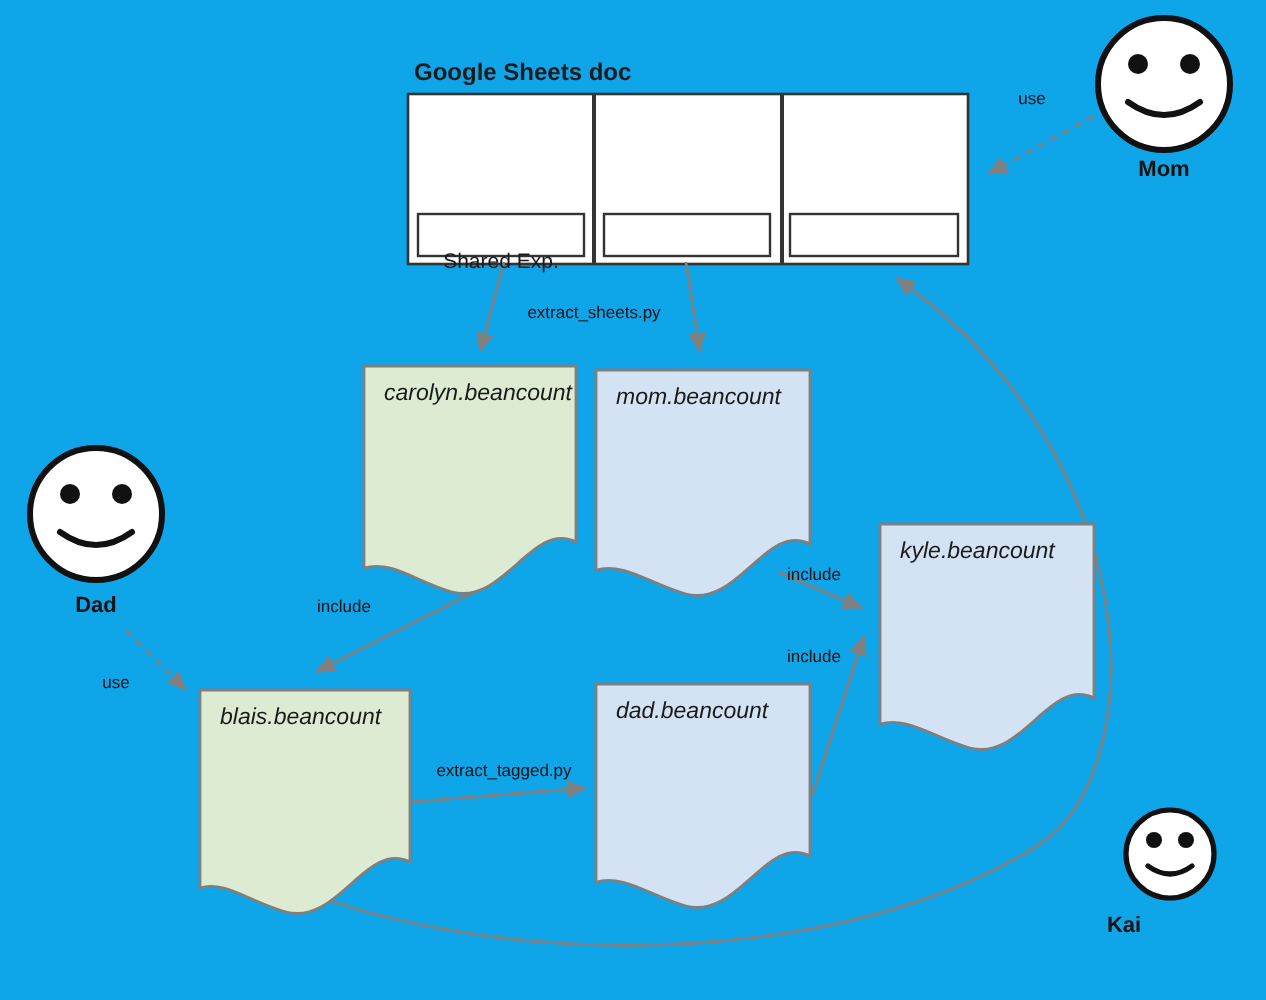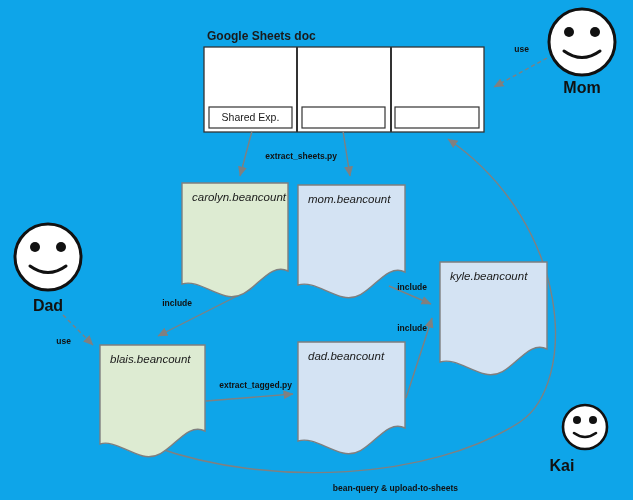--- a/index.html
+++ b/index.html
@@ -8,22 +8,22 @@
     font-family:"Liberation Sans", sans-serif;color:#111;
   }
   .canvas svg{position:absolute;left:0;top:0;}
   .lbl{position:absolute;white-space:nowrap;}
   .title{font-size:12px;font-weight:600;color:#1a1a1a;}
   .tab{
     position:absolute;display:flex;align-items:center;justify-content:center;
     font-size:10.5px;color:#1a1a1a;box-sizing:border-box;
   }
   .doclbl{font-size:11.5px;color:#1a1a1a;font-style:italic;}
-  .person{font-size:16px;font-weight:700;text-align:center;color:#111;}
-  .edge{font-size:8.5px;font-weight:700;text-align:right;color:#111;}
+  .person{font-size:11px;font-weight:700;text-align:center;color:#111;}
+  .edge{font-size:8.5px;font-weight:400;text-align:center;color:#111;}
 </style>
 </head>
 <body>
 
 <div class="canvas">
 
   <svg width="633" height="500" viewBox="0 0 633 500">
     <defs>
       <marker id="arrow" viewBox="0 0 10 10" refX="8.5" refY="5" markerWidth="8" markerHeight="8" orient="auto-start-reverse">
         <path d="M0,1 L9,5 L0,9 Z" fill="#808080"></path>
@@ -70,34 +70,33 @@
     <g>
       <circle cx="585" cy="427" r="22" fill="#ffffff" stroke="#111" stroke-width="2.6"></circle>
       <circle cx="577" cy="420" r="4" fill="#111"></circle>
       <circle cx="593" cy="420" r="4" fill="#111"></circle>
       <path d="M574,433 Q585,441 596,433" stroke="#111" stroke-width="2.6" fill="none" stroke-linecap="round"></path>
     </g>
   </svg>
 
   <div class="lbl title" style="left:207px;top:29px;">Google Sheets doc</div>
 
-  <div class="tab" style="left:209px;top:99px;width:83px;height:35px;">Shared Exp.</div>
+  <div class="tab" style="left:209px;top:113px;width:83px;height:35px;">Shared Exp.</div>
 
   <div class="lbl doclbl" style="left:192px;top:191px;">carolyn.beancount</div>
   <div class="lbl doclbl" style="left:308px;top:193px;">mom.beancount</div>
   <div class="lbl doclbl" style="left:450px;top:270px;">kyle.beancount</div>
   <div class="lbl doclbl" style="left:110px;top:353px;">blais.beancount</div>
   <div class="lbl doclbl" style="left:308px;top:350px;">dad.beancount</div>
 
   <div class="lbl person" style="left:552px;top:79px;width:60px;">Mom</div>
   <div class="lbl person" style="left:18px;top:297px;width:60px;">Dad</div>
   <div class="lbl person" style="left:532px;top:457px;width:60px;">Kai</div>
 
   <div class="lbl edge" style="left:503px;top:44px;width:26px;">use</div>
   <div class="lbl edge" style="left:257px;top:151px;width:80px;">extract_sheets.py</div>
   <div class="lbl edge" style="left:152px;top:298px;width:40px;">include</div>
   <div class="lbl edge" style="left:45px;top:336px;width:26px;">use</div>
   <div class="lbl edge" style="left:212px;top:380px;width:80px;">extract_tagged.py</div>
   <div class="lbl edge" style="left:387px;top:282px;width:40px;">include</div>
   <div class="lbl edge" style="left:387px;top:323px;width:40px;">include</div>
-  <div class="lbl edge" style="left:298px;top:483px;width:160px;">bean-query &amp; upload-to-sheets</div>
 
 </div>
 
 </body></html>

